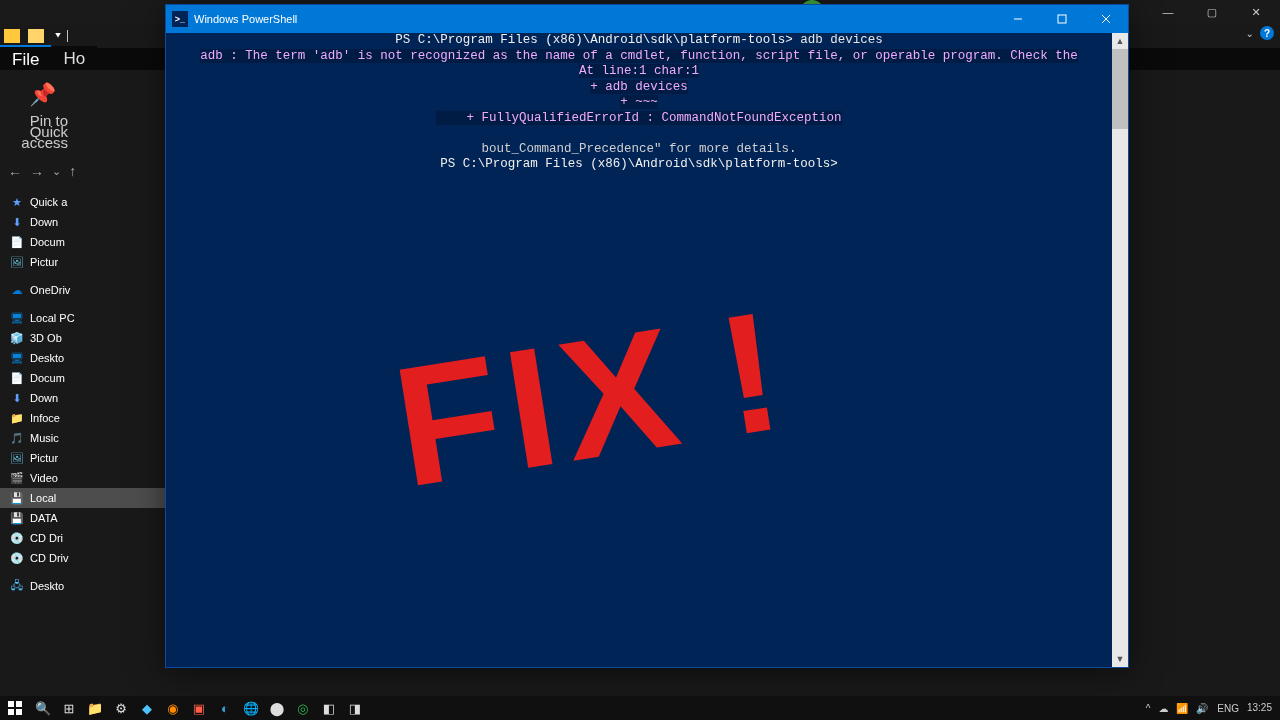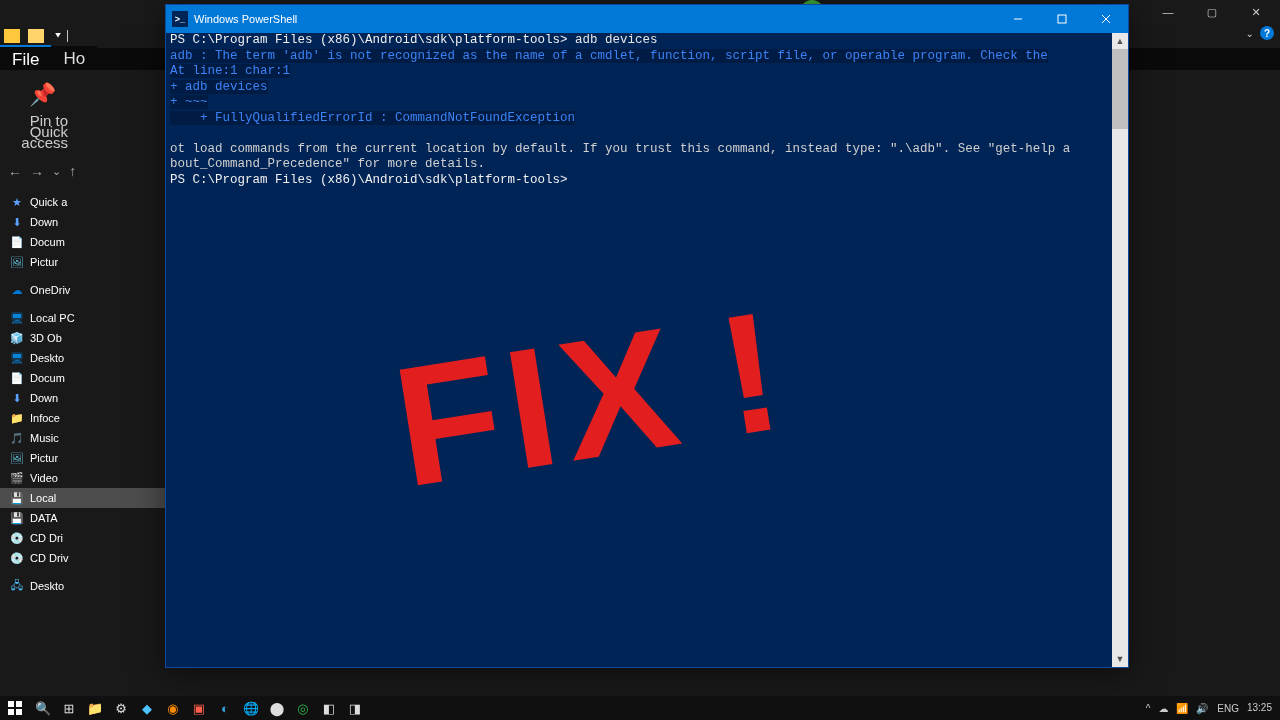--- a/index.html
+++ b/index.html
@@ -108,24 +108,25 @@
   flex: 1; display: flex; background: #012456;
 }
 .ps-console {
   flex: 1; padding: 0 4px;
   font-family: Consolas, 'Courier New', monospace;
   font-size: 12.5px; line-height: 15.5px;
   color: #d0d0d0;
   white-space: pre-wrap;
   word-break: break-all;
   position: relative;
+  text-align: center;
 }
 .ps-console .prompt { color: #f0f0f0; }
 .ps-console .cmd { color: #e6e6e6; }
-.ps-console .err { color: #3b82f6; background: rgba(0,0,0,.2); }
+.ps-console .err { color: #f0abfc; background: rgba(0,0,0,.2); }
 .ps-console .sugg { color: #d0d0d0; }
 .ps-scrollbar {
   width: 16px; background: #e8e8e8; display: flex; flex-direction: column; align-items: center;
 }
 .ps-scrollbar .arrow { width: 16px; height: 16px; display: flex; align-items: center; justify-content: center;
   color: #555; font-size: 9px; }
 .ps-scrollbar .track { flex: 1; background: #e8e8e8; position: relative; width: 100%; }
 .ps-scrollbar .thumb { position: absolute; top: 0; left: 0; right: 0; height: 80px; background: #c0c0c0; }
 
 
@@ -325,22 +326,21 @@
     </div>
   </div>
   <div class="ps-body">
     <div class="ps-console" id="console"><span class="prompt">PS C:\Program Files (x86)\Android\sdk\platform-tools&gt; </span><span class="cmd">adb devices
 </span><span class="err">adb : The term 'adb' is not recognized as the name of a cmdlet, function, script file, or operable program. Check the
 </span><span class="err">At line:1 char:1
 </span><span class="err">+ adb devices
 </span><span class="err">+ ~~~
 </span><span class="err">    + FullyQualifiedErrorId : CommandNotFoundException
 </span>
-<span class="sugg">ot load commands from the current location by default. If you trust this command, instead type: ".\adb". See "get-help a
-</span><span class="sugg">bout_Command_Precedence" for more details.
+<span class="sugg">bout_Command_Precedence" for more details.
 </span><span class="prompt">PS C:\Program Files (x86)\Android\sdk\platform-tools&gt;</span></div>
     <div class="ps-scrollbar">
       <div class="arrow">▲</div>
       <div class="track">
         <div class="thumb"></div>
       </div>
       <div class="arrow">▼</div>
     </div>
   </div>
 </div>

